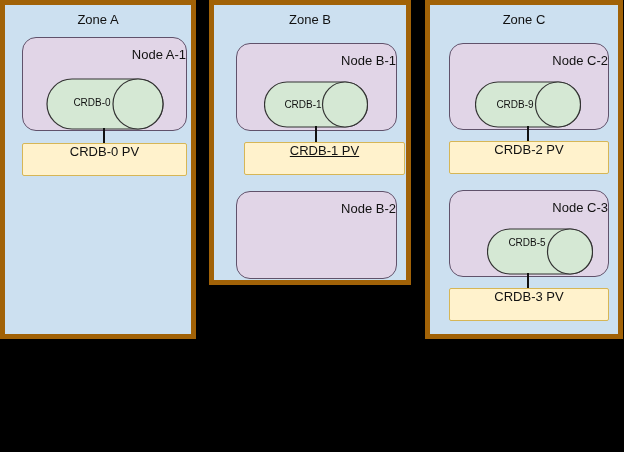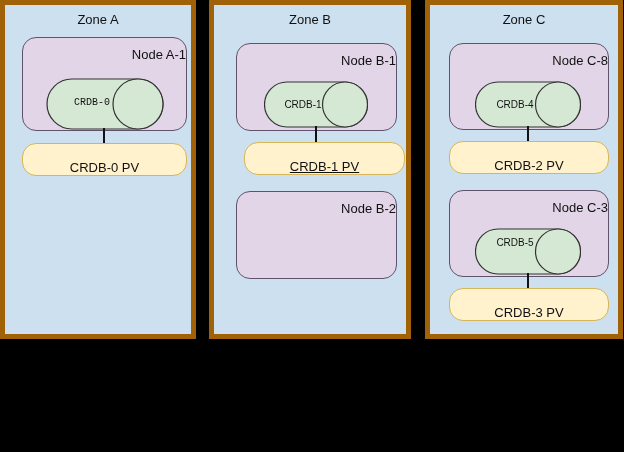--- a/index.html
+++ b/index.html
@@ -70,24 +70,24 @@
     font-size: 10px;
     color: #111111;
     padding-right: 26px;
     box-sizing: border-box;
     pointer-events: none;
   }
   .pv {
     position: absolute;
     background: #fff2cc;
     border: 1px solid #d6b656;
-    border-radius: 14px;
+    border-radius: 2px;
     box-sizing: border-box;
     display: flex;
-    align-items: flex-end;
+    align-items: flex-start;
     justify-content: center;
     font-size: 13px;
     color: #111111;
   }
   .connector {
     position: absolute;
     width: 2px;
     background: #111111;
   }
 </style>
@@ -96,36 +96,36 @@
 
 <div id="canvas">
 
   <div class="zone" style="left:0px; top:0px; width:196px; height:339px;">
     <div class="zone-title">Zone A</div>
 
     <div class="node" style="left:17px; top:32px; width:165px; height:94px;">
       <div class="node-title">Node A-1</div>
     </div>
 
-    <div class="cyl" style="left:41px; top:73px; width:118px; height:48px;font-family:Liberation Mono, monospace;">
+    <div class="cyl" style="left:41px; top:73px; width:118px; height:48px;">
       <svg width="118" height="52" viewBox="0 0 118 52">
         <path d="M 26 1 L 92 1 A 25 25 0 0 1 92 51 L 26 51 A 25 25 0 0 1 26 1 Z" fill="#d5e8d4" stroke="#333333" stroke-width="1.2"></path>
         <circle cx="92" cy="26" r="25" fill="#d5e8d4" stroke="#333333" stroke-width="1.2"></circle>
       </svg>
       <div class="cyl-label">CRDB-0</div>
     </div>
 
     <div class="connector" style="left:98px; top:123px; height:16px;"></div>
 
     <div class="pv" style="left:17px; top:138px; width:165px; height:33px;">
       <span>CRDB-0 PV</span>
     </div>
   </div>
 
-  <div class="zone" style="left:209px; top:0px; width:202px; height:339px;">
+  <div class="zone" style="left:209px; top:0px; width:202px; height:285px;">
     <div class="zone-title">Zone B</div>
 
     <div class="node" style="left:22px; top:38px; width:161px; height:88px;">
       <div class="node-title">Node B-1</div>
     </div>
 
     <div class="cyl" style="left:50px; top:76px; width:104px; height:47px;">
       <svg width="104" height="47" viewBox="0 0 104 47">
         <path d="M 23 1 L 81 1 A 22.5 22.5 0 0 1 81 46 L 23 46 A 22.5 22.5 0 0 1 23 1 Z" fill="#d5e8d4" stroke="#333333" stroke-width="1.2"></path>
         <circle cx="81" cy="23.5" r="22.5" fill="#d5e8d4" stroke="#333333" stroke-width="1.2"></circle>
@@ -141,42 +141,42 @@
 
     <div class="node" style="left:22px; top:186px; width:161px; height:88px;">
       <div class="node-title">Node B-2</div>
     </div>
   </div>
 
   <div class="zone" style="left:425px; top:0px; width:198px; height:339px;">
     <div class="zone-title">Zone C</div>
 
     <div class="node" style="left:19px; top:38px; width:160px; height:87px;">
-      <div class="node-title">Node C-8</div>
+      <div class="node-title">Node C-2</div>
     </div>
 
     <div class="cyl" style="left:45px; top:76px; width:106px; height:47px;">
       <svg width="106" height="47" viewBox="0 0 106 47">
         <path d="M 23 1 L 83 1 A 22.5 22.5 0 0 1 83 46 L 23 46 A 22.5 22.5 0 0 1 23 1 Z" fill="#d5e8d4" stroke="#333333" stroke-width="1.2"></path>
         <circle cx="83" cy="23.5" r="22.5" fill="#d5e8d4" stroke="#333333" stroke-width="1.2"></circle>
       </svg>
-      <div class="cyl-label">CRDB-4</div>
+      <div class="cyl-label">CRDB-9</div>
     </div>
 
     <div class="connector" style="left:97px; top:121px; height:16px;"></div>
 
     <div class="pv" style="left:19px; top:136px; width:160px; height:33px;">
       <span>CRDB-2 PV</span>
     </div>
 
     <div class="node" style="left:19px; top:185px; width:160px; height:87px;">
       <div class="node-title">Node C-3</div>
     </div>
 
-    <div class="cyl" style="left:45px; top:223px; width:106px; height:29px;">
+    <div class="cyl" style="left:57px; top:223px; width:106px; height:29px;">
       <svg width="106" height="47" viewBox="0 0 106 47">
         <path d="M 23 1 L 83 1 A 22.5 22.5 0 0 1 83 46 L 23 46 A 22.5 22.5 0 0 1 23 1 Z" fill="#d5e8d4" stroke="#333333" stroke-width="1.2"></path>
         <circle cx="83" cy="23.5" r="22.5" fill="#d5e8d4" stroke="#333333" stroke-width="1.2"></circle>
       </svg>
       <div class="cyl-label">CRDB-5</div>
     </div>
 
     <div class="connector" style="left:97px; top:268px; height:16px;"></div>
 
     <div class="pv" style="left:19px; top:283px; width:160px; height:33px;">

